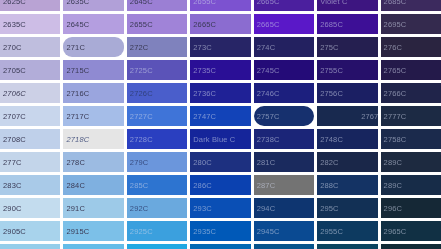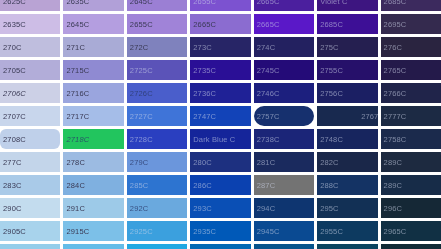--- a/index.html
+++ b/index.html
@@ -94,21 +94,21 @@
     </div>
     <div class="swatch" title="2685C" style="background: rgb(61, 15, 150);">
       <span class="swatch-label lbl-light">2685C</span>
     </div>
     <div class="swatch" title="2695C" style="background: rgb(52, 42, 78);">
       <span class="swatch-label lbl-light">2695C</span>
     </div>
     <div class="swatch" title="270C" style="background: rgb(191, 190, 222);">
       <span class="swatch-label lbl-dark">270C</span>
     </div>
-    <div class="swatch" title="271C" style="background: rgb(169, 171, 214);">
+    <div class="swatch" title="271C" style="background: rgb(169, 171, 214); border-radius: 9px;">
       <span class="swatch-label lbl-dark">271C</span>
     </div>
     <div class="swatch" title="272C" style="background: rgb(127, 130, 189);">
       <span class="swatch-label lbl-dark">272C</span>
     </div>
     <div class="swatch" title="273C" style="background: rgb(39, 37, 102);">
       <span class="swatch-label lbl-light">273C</span>
     </div>
     <div class="swatch" title="274C" style="background: rgb(35, 33, 96);">
       <span class="swatch-label lbl-light">274C</span>
@@ -175,24 +175,24 @@
     </div>
     <div class="swatch" title="2757C" style="background: rgb(22, 48, 110); border-radius: 10px;">
       <span class="swatch-label lbl-light">2757C</span>
     </div>
     <div class="swatch" title="2767C" style="background: rgb(24, 41, 79); padding-left: 44px;">
       <span class="swatch-label lbl-light">2767C</span>
     </div>
     <div class="swatch" title="2777C" style="background: rgb(28, 42, 68);">
       <span class="swatch-label lbl-light">2777C</span>
     </div>
-    <div class="swatch" title="2708C" style="background: rgb(191, 208, 234); border-radius: 6px;">
+    <div class="swatch" title="2708C" style="background: rgb(191, 208, 234);">
       <span class="swatch-label lbl-dark">2708C</span>
     </div>
-    <div class="swatch" title="2718C" style="background: #22c55e; font-style: italic;">
+    <div class="swatch" title="2718C" style="background: #e5e5e5; font-style: italic;">
       <span class="swatch-label lbl-mid">2718C</span>
     </div>
     <div class="swatch" title="2728C" style="background: rgb(42, 63, 192);">
       <span class="swatch-label lbl-light">2728C</span>
     </div>
     <div class="swatch" title="Dark Blue C" style="background: rgb(21, 37, 154);">
       <span class="swatch-label lbl-light">Dark Blue C</span>
     </div>
     <div class="swatch" title="2738C" style="background: rgb(27, 37, 120);">
       <span class="swatch-label lbl-light">2738C</span>

